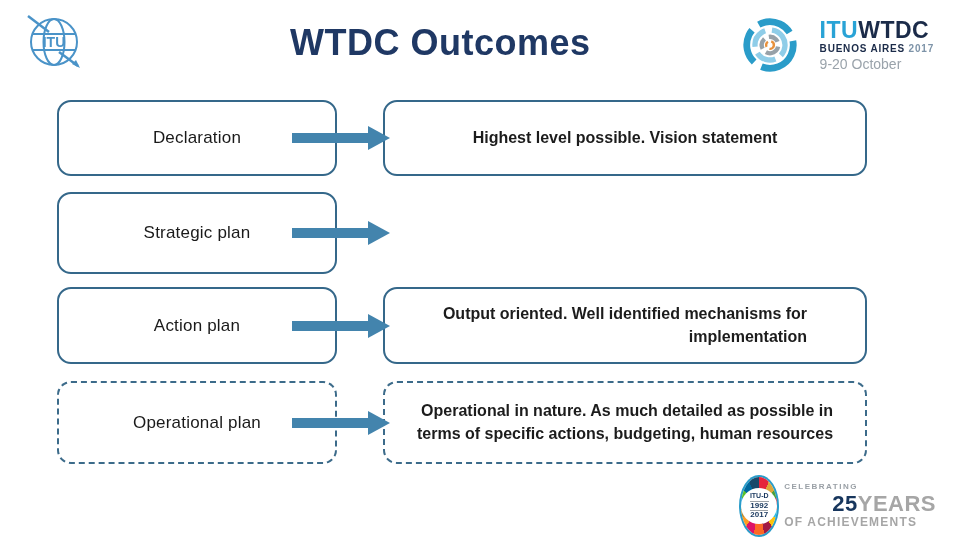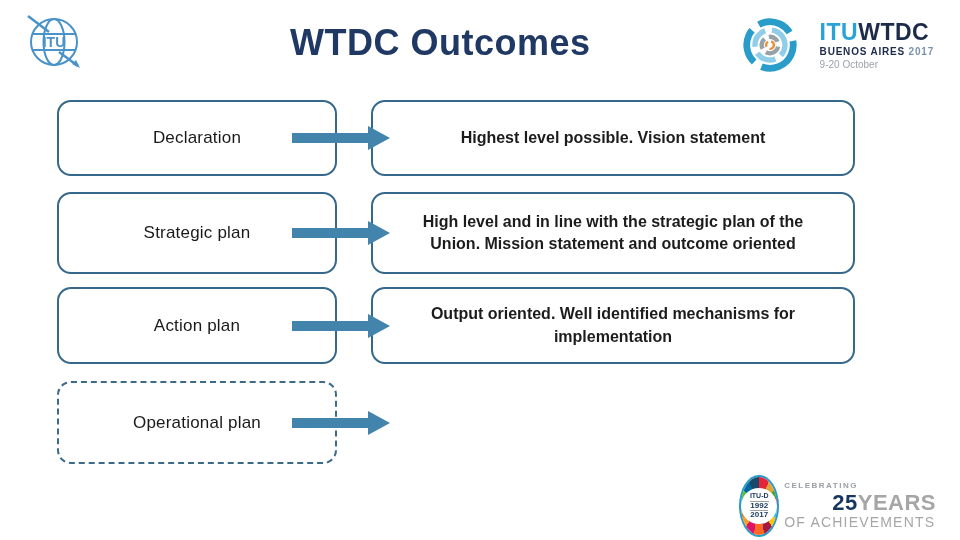--- a/index.html
+++ b/index.html
@@ -17,36 +17,36 @@
   }
   .itu-globe { position:absolute; left:22px; top:8px; width:64px; height:68px; }
   .wtdc-logo { position:absolute; right:26px; top:14px; display:flex; align-items:center; gap:19px; }
   .wtdc-rings { width:62px; height:62px; }
   .wtdc-text  { display:flex; flex-direction:column; line-height:1.12; }
   .wtdc-word  { font-size:23px; font-weight:800; letter-spacing:0.5px; }
   .wtdc-word .itu  { color:#29a3d6; }
   .wtdc-word .wtdc { color:#1b2b49; }
   .wtdc-city  { font-size:10px; font-weight:700; color:#1b2b49; letter-spacing:0.8px; }
   .wtdc-city .year { color:#7d93a8; }
-  .wtdc-dates { font-size:10px; color:#9aa3ab; margin-top:2px; }
+  .wtdc-dates { font-size:14px; color:#9aa3ab; margin-top:2px; }
 
   
   .row { position:absolute; left:0; width:820px; }
   .r1 { top:100px; height:76px; }
   .r2 { top:192px; height:82px; }
   .r3 { top:287px; height:77px; }
   .r4 { top:381px; height:83px; }
 
   .box {
     position:absolute; top:0; height:100%;
     border:2.5px solid #35688a; border-radius:14px; background:#fff;
     display:flex; align-items:center; justify-content:center; text-align:center;
   }
   .box-left  { left:57px;  width:280px; }
-  .box-right { left:371px; width:484px; padding:7px 12px; }
+  .box-right { left:383px; width:484px; padding:7px 12px;text-align:right; }
   .dashed .box { border:2px dashed #3c6b8a; }
 
   .label { font-size:17px; color:#1a1a1a; letter-spacing:0.2px; }
   .desc  { font-size:16px; font-weight:700; color:#1c1c1c; line-height:1.38; white-space:pre-line; }
 
   .arrow {
     position:absolute; left:292px; top:50%; transform:translateY(-50%);
     display:flex; align-items:center; z-index:2;
   }
   .arrow-shaft { width:76px; height:10px; background:#4384ad; }
@@ -73,21 +73,21 @@
     line-height:1.1;
   }
   .wc-itud { font-size:7px;  font-weight:700; color:#17365d; border-bottom:1px solid #9aa0a6; padding-bottom:1px;}
   .wc-y1   { font-size:8px;  font-weight:700; color:#17365d; border-bottom:1px solid #9aa0a6; }
   .wc-y2   { font-size:8px;  font-weight:700; color:#17365d; }
   .years-text { display:flex; flex-direction:column; line-height:1.1; }
   .yt-celebrating { font-size:8px;  font-weight:700; color:#9aa0a6; letter-spacing:1.5px; }
   .yt-main        { font-size:22px; font-weight:800; letter-spacing:0.5px;margin-left:48px; }
   .yt-main .num   { color:#17365d; }
   .yt-main .yrs   { color:#a6a6a6; }
-  .yt-sub         { font-size:14px; font-weight:400; color:#a6a6a6; letter-spacing:1.2px; }
+  .yt-sub         { font-size:12px; font-weight:700; color:#a6a6a6; letter-spacing:1.2px; }
 </style>
 </head>
 <body>
 
 <div class="slide">
 
   <svg class="itu-globe" viewBox="0 0 64 68">
     <g fill="none" stroke="#4a93c8" stroke-width="2">
       <circle cx="32" cy="34" r="23"></circle>
       <ellipse cx="32" cy="34" rx="10.5" ry="23"></ellipse>
@@ -128,24 +128,20 @@
     <div class="arrow">
       <div class="arrow-shaft"></div>
       <div class="arrow-head"></div>
     </div>
   </div>
 
   <div class="row r2">
     <div class="box box-left">
       <span class="label">Strategic plan</span>
     </div>
-    <div class="box box-right">
-      <span class="desc">High level and in line with the strategic plan of the
-Union. Mission statement and outcome oriented</span>
-    </div>
     <div class="arrow">
       <div class="arrow-shaft"></div>
       <div class="arrow-head"></div>
     </div>
   </div>
 
   <div class="row r3">
     <div class="box box-left">
       <span class="label">Action plan</span>
     </div>
@@ -155,20 +151,24 @@
     </div>
     <div class="arrow">
       <div class="arrow-shaft"></div>
       <div class="arrow-head"></div>
     </div>
   </div>
 
   <div class="row r4 dashed">
     <div class="box box-left">
       <span class="label">Operational plan</span>
+    </div>
+    <div class="box box-right">
+      <span class="desc">Operational in nature. As much detailed as possible in
+terms of specific actions, budgeting, human resources</span>
     </div>
     <div class="arrow">
       <div class="arrow-shaft"></div>
       <div class="arrow-head"></div>
     </div>
   </div>
 
   <div class="years-logo">
     <div class="wheel">
       <div class="wheel-center">

